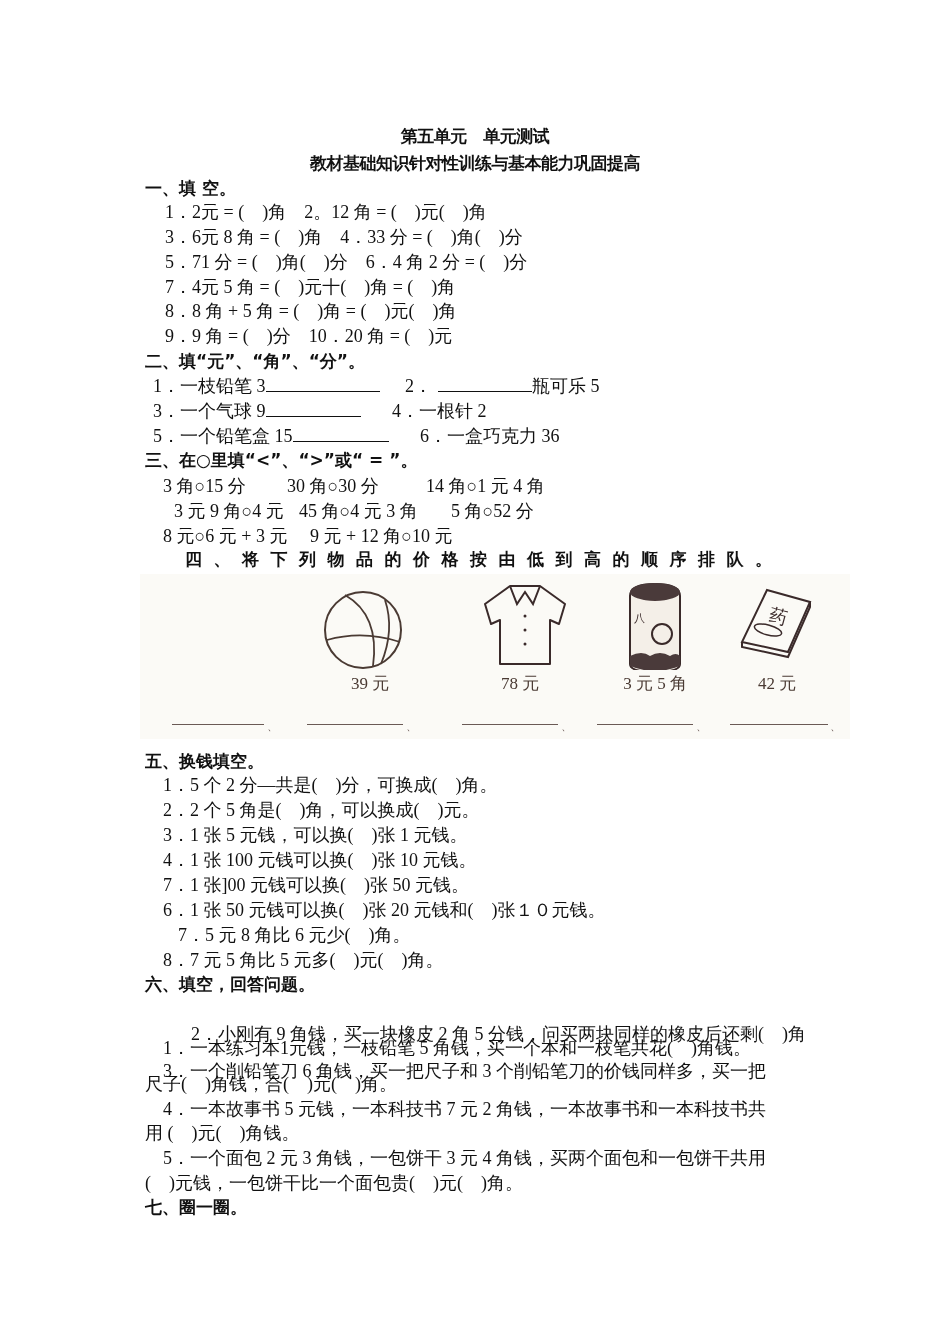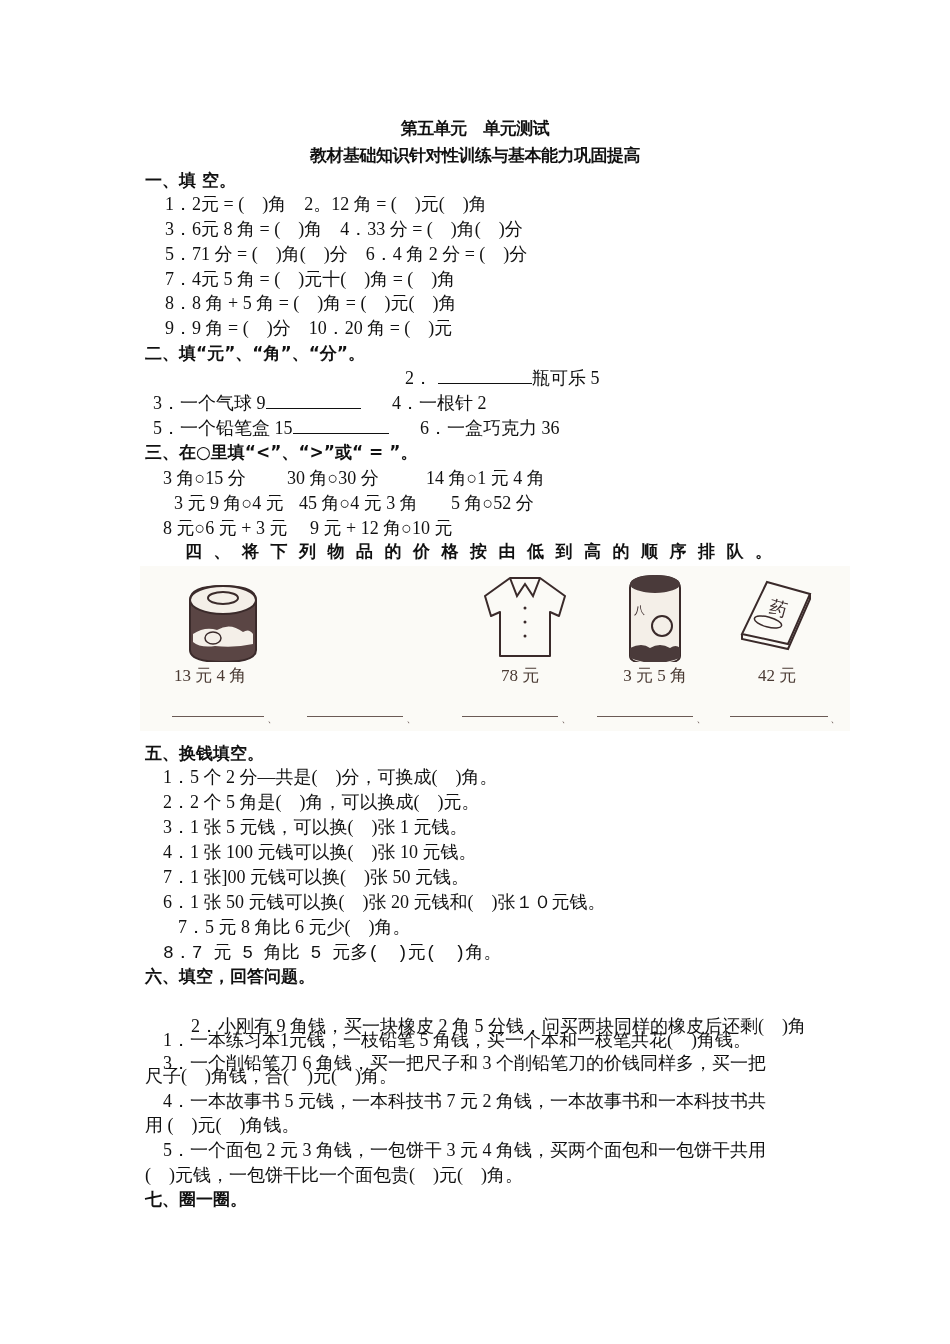--- a/index.html
+++ b/index.html
@@ -1,18 +1,18 @@
 <!DOCTYPE html>
 <html><head>
   <meta charset="utf-8">
   <style>
     html, body { margin: 0; padding: 0; background: #ffffff; }
     body { width: 950px; height: 1344px; position: relative; overflow: hidden;
            font-family: "Liberation Serif", "DejaVu Serif", serif; color: #111; }
-    .page { position: absolute; left: 0; top: 0; width: 950px; height: 1153px; }
+    .page { position: absolute; left: 0; top: 8px; width: 950px; height: 1153px; }
     .title { position: absolute; left: 0; width: 950px; text-align: center;
              font-family: "DejaVu Sans", sans-serif; font-weight: bold; font-size: 17px; letter-spacing: -0.5px; }
     .sec { position: absolute; left: 145px; font-family: "DejaVu Sans", sans-serif; font-weight: bold; font-size: 17px; white-space: nowrap; }
     .line { position: absolute; font-size: 18px; white-space: nowrap; }
     .spread { letter-spacing: 11.5px; margin-left: 40px; }
     .pic-strip { position: absolute; left: 140px; top: 566px; width: 710px; height: 165px; background: #fbfaf6; }
     .item { position: absolute; top: 0; width: 130px; height: 165px; }
     .item svg { position: absolute; left: 0; top: 6px; }
     .price { position: absolute; top: 98px; width: 100%; text-align: center; font-size: 17px; color: #4a3a33; }
     .blank { position: absolute; top: 150px; height: 1px; background: #6a5a55; }
@@ -28,20 +28,23 @@
 
   <div class="sec" style="top:169px;">一、填 空。</div>
   <div class="line" style="left:165px; top:192px;">1．2元 = (　)角　2。12 角 = (　)元(　)角</div>
   <div class="line" style="left:165px; top:217px;">3．6元 8 角 = (　)角　4．33 分 = (　)角(　)分</div>
   <div class="line" style="left:165px; top:242px;">5．71 分 = (　)角(　)分　6．4 角 2 分 = (　)分</div>
   <div class="line" style="left:165px; top:267px;">7．4元 5 角 = (　)元十(　)角 = (　)角</div>
   <div class="line" style="left:165px; top:291px;">8．8 角 + 5 角 = (　)角 = (　)元(　)角</div>
   <div class="line" style="left:165px; top:316px;">9．9 角 = (　)分　10．20 角 = (　)元</div>
 
   <div class="sec" style="top:342px;">二、填“元”、“角”、“分”。</div>
+  <div class="line" style="left:153px; top:366px;">
+    <span>1．</span><span>一枝铅笔 3</span><span style="display:inline-block;width:114px;border-bottom:1px solid #111;height:16px;"></span>
+  </div>
   <div class="line" style="left:405px; top:366px;">
     <span>2．</span><span style="display:inline-block;width:94px;border-bottom:1px solid #111;height:16px;margin-left:6px;"></span><span>瓶可乐 5</span>
   </div>
   <div class="line" style="left:153px; top:391px;">
     <span>3．</span><span>一个气球 9</span><span style="display:inline-block;width:95px;border-bottom:1px solid #111;height:16px;"></span>
   </div>
   <div class="line" style="left:392px; top:391px;">
     <span>4．</span><span>一根针 2</span>
   </div>
   <div class="line" style="left:153px; top:416px;">
@@ -58,31 +61,30 @@
   <div class="line" style="left:163px; top:491px;margin-left:11px;">3 元 9 角○4 元</div>
   <div class="line" style="left:299px; top:491px;">45 角○4 元 3 角</div>
   <div class="line" style="left:451px; top:491px;">5 角○52 分</div>
   <div class="line" style="left:163px; top:516px;">8 元○6 元 + 3 元</div>
   <div class="line" style="left:310px; top:516px;">9 元 + 12 角○10 元</div>
 
   <div class="sec spread" style="top:540px;">四、将下列物品的价格按由低到高的顺序排队。</div>
 
   <div class="pic-strip">
 
-    <div class="item" style="left:5px;">
+
+    <div class="item" style="left:165px;">
       <svg width="130" height="90">
-        <path d="M45 28 Q45 14 78 14 Q111 14 111 28 L111 78 Q111 90 78 90 Q45 90 45 78 Z" fill="#5a4544" stroke="#3a2a2a" stroke-width="2"></path>
-        <ellipse cx="78" cy="28" rx="33" ry="14" fill="#f4efe8" stroke="#3a2a2a" stroke-width="2"></ellipse>
-        <ellipse cx="78" cy="26" rx="15" ry="6" fill="none" stroke="#3a2a2a" stroke-width="2"></ellipse>
-        <path d="M48 62 Q60 54 72 58 Q85 50 98 60 Q104 56 108 62 L108 72 Q90 76 70 74 Q55 76 48 70 Z" fill="#f4efe8"></path>
-        <ellipse cx="68" cy="66" rx="8" ry="6" fill="none" stroke="#3a2a2a" stroke-width="1.5"></ellipse>
+        <circle cx="58" cy="50" r="38" fill="#fbfaf6" stroke="#4a3a33" stroke-width="2"></circle>
+        <path d="M22 60 Q58 50 95 62" fill="none" stroke="#4a3a33" stroke-width="1.8"></path>
+        <path d="M40 15 Q75 35 68 86" fill="none" stroke="#4a3a33" stroke-width="1.8"></path>
+        <path d="M80 20 Q90 50 76 84" fill="none" stroke="#4a3a33" stroke-width="1.8"></path>
       </svg>
-      <div class="price">13 元 4 角</div>
+      <div class="price">39 元</div>
     </div>
-
 
     <div class="item" style="left:315px;">
       <svg width="130" height="90">
         <path d="M30 24 L55 6 L85 6 L110 24 L104 44 L95 40 L95 84 L45 84 L45 40 L36 44 Z" fill="#fbfaf6" stroke="#3a2a2a" stroke-width="2" stroke-linejoin="round"></path>
         <path d="M55 6 L62 24 L70 12 L78 24 L85 6" fill="none" stroke="#3a2a2a" stroke-width="2"></path>
         <circle cx="70" cy="36" r="1.5" fill="#3a2a2a"></circle>
           <circle cx="70" cy="50" r="1.5" fill="#3a2a2a"></circle>
           <circle cx="70" cy="64" r="1.5" fill="#3a2a2a"></circle>
       </svg>
       <div class="price">78 元</div>
@@ -122,21 +124,21 @@
   </div>
 
   <div class="sec" style="top:742px;">五、换钱填空。</div>
   <div class="line" style="left:163px; top:765px;">1．5 个 2 分—共是(　)分，可换成(　)角。</div>
   <div class="line" style="left:163px; top:790px;">2．2 个 5 角是(　)角，可以换成(　)元。</div>
   <div class="line" style="left:163px; top:815px;">3．1 张 5 元钱，可以换(　)张 1 元钱。</div>
   <div class="line" style="left:163px; top:840px;">4．1 张 100 元钱可以换(　)张 10 元钱。</div>
   <div class="line" style="left:163px; top:865px;">7．1 张]00 元钱可以换(　)张 50 元钱。</div>
   <div class="line" style="left:163px; top:890px;">6．1 张 50 元钱可以换(　)张 20 元钱和(　)张１０元钱。</div>
   <div class="line" style="left:178px; top:915px;">7．5 元 8 角比 6 元少(　)角。</div>
-  <div class="line" style="left:163px; top:940px;font-family:Liberation Mono, monospace;">8．7 元 5 角比 5 元多(　)元(　)角。</div>
+  <div class="line" style="left:163px; top:940px;">8．7 元 5 角比 5 元多(　)元(　)角。</div>
 
   <div class="sec" style="top:965px;">六、填空，回答问题。</div>
   <div class="line" style="left:163px; top:989px;margin-top:39px;">1．一本练习本1元钱，一枝铅笔 5 角钱，买一个本和一枝笔共花(　)角钱。</div>
   <div class="line" style="left:163px; top:1014px;margin-left:28px;">2．小刚有 9 角钱，买一块橡皮 2 角 5 分钱，问买两块同样的橡皮后还剩(　)角</div>
   <div class="line" style="left:163px; top:1039px;margin-top:12px;">3．一个削铅笔刀 6 角钱，买一把尺子和 3 个削铅笔刀的价钱同样多，买一把</div>
   <div class="line" style="left:145px; top:1064px;">尺子(　)角钱，合(　)元(　)角。</div>
   <div class="line" style="left:163px; top:1089px;">4．一本故事书 5 元钱，一本科技书 7 元 2 角钱，一本故事书和一本科技书共</div>
   <div class="line" style="left:145px; top:1113px;">用 (　)元(　)角钱。</div>
   <div class="line" style="left:163px; top:1138px;">5．一个面包 2 元 3 角钱，一包饼干 3 元 4 角钱，买两个面包和一包饼干共用</div>
   <div class="line" style="left:145px; top:1163px;">(　)元钱，一包饼干比一个面包贵(　)元(　)角。</div>

